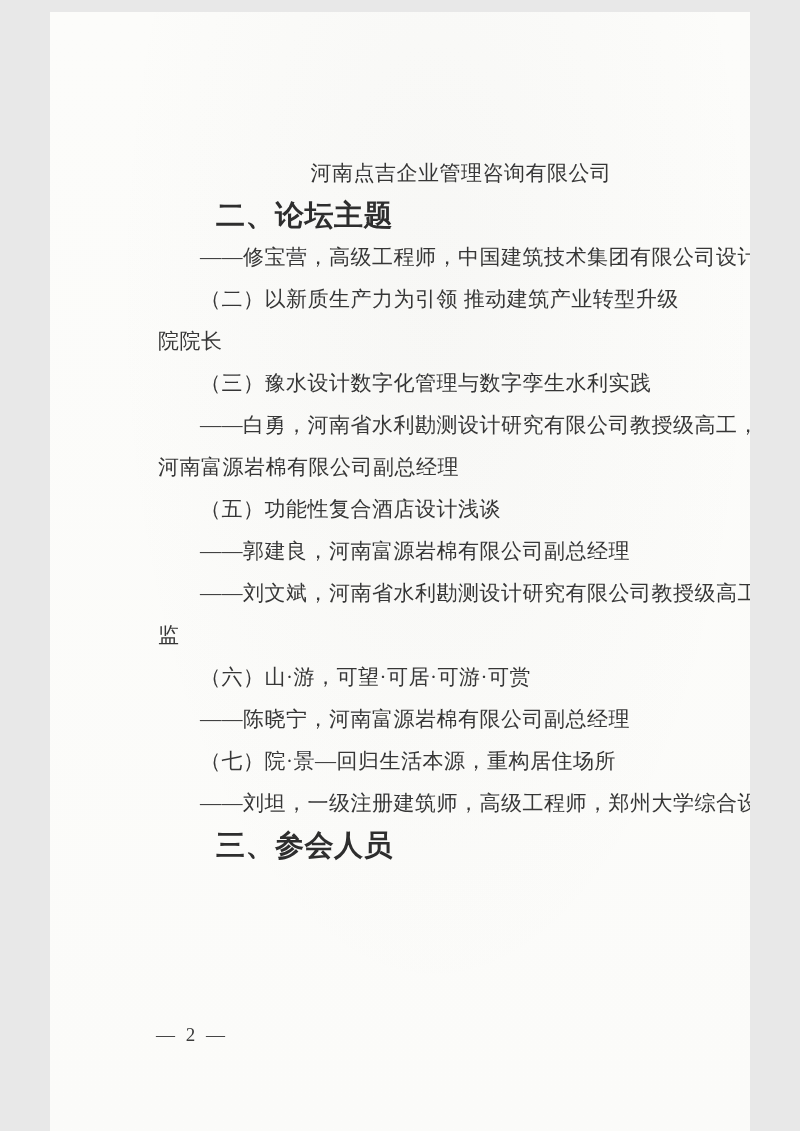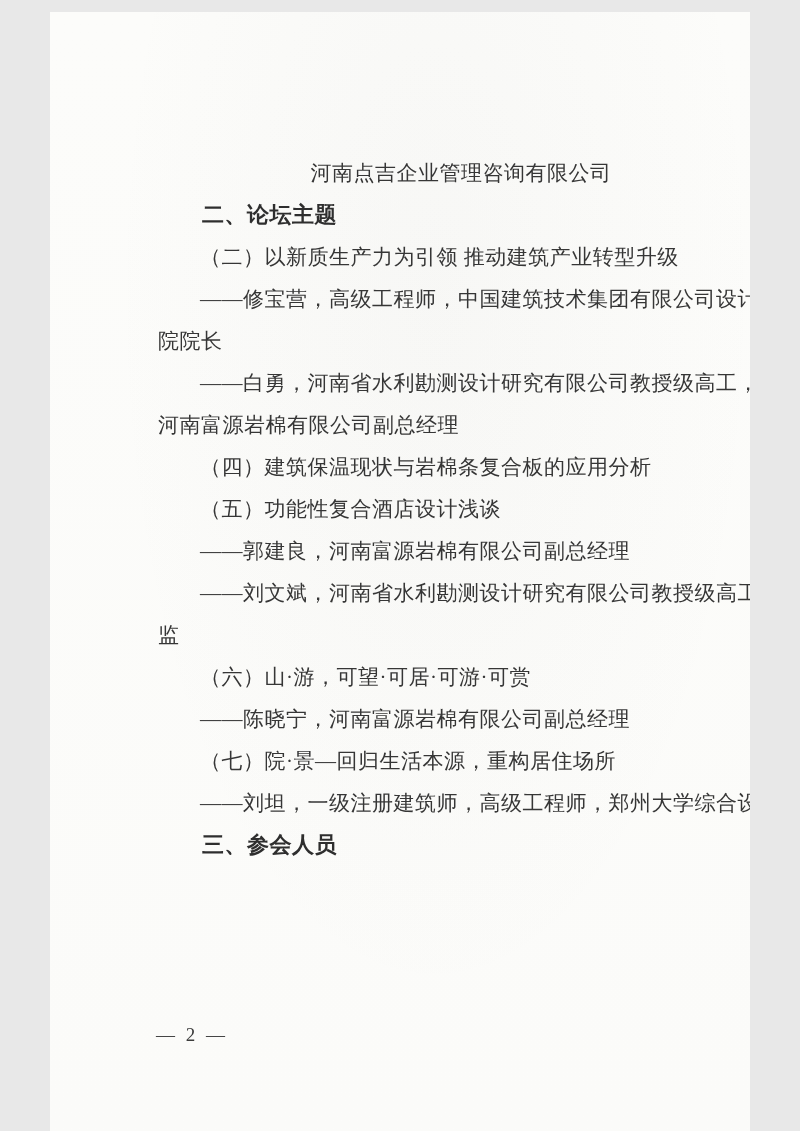--- a/index.html
+++ b/index.html
@@ -34,21 +34,21 @@
     font-family: "Liberation Serif", "DejaVu Serif", serif;
     white-space: nowrap;
   }
   .line.center {
     text-align: center;
     text-indent: 0;
   }
   .line.heading {
     font-family: Liberation Sans, sans-serif;
     font-weight: 700;
-    font-size: 22px;
+    font-size: 29px;
     text-indent: 2em;
     color: #2e2e2e;
   }
   .line.indent {
     text-indent: 2em;
   }
   .line.flush {
     text-indent: 0;
   }
   .page-number {
@@ -61,26 +61,26 @@
     color: #3c3c3c;
   }
 </style>
 </head>
 <body>
 
 <div class="page">
   <div class="content">
     <div class="line center">河南点吉企业管理咨询有限公司</div>
     <div class="line heading">二、论坛主题</div>
+    <div class="line indent">——修宝营，高级工程师，中国建筑技术集团有限公司设计</div>
     <div class="line indent">（二）以新质生产力为引领  推动建筑产业转型升级</div>
-    <div class="line indent">——修宝营，高级工程师，中国建筑技术集团有限公司设计</div>
     <div class="line flush">院院长</div>
+    <div class="line indent">（三）豫水设计数字化管理与数字孪生水利实践</div>
     <div class="line indent">——白勇，河南省水利勘测设计研究有限公司教授级高工，</div>
     <div class="line flush">河南富源岩棉有限公司副总经理</div>
-    <div class="line indent">（四）建筑保温现状与岩棉条复合板的应用分析</div>
     <div class="line indent">（五）功能性复合酒店设计浅谈</div>
     <div class="line indent">——郭建良，河南富源岩棉有限公司副总经理</div>
     <div class="line indent">——刘文斌，河南省水利勘测设计研究有限公司教授级高工</div>
     <div class="line flush">监</div>
     <div class="line indent">（六）山·游，可望·可居·可游·可赏</div>
     <div class="line indent">——陈晓宁，河南富源岩棉有限公司副总经理</div>
     <div class="line indent">（七）院·景—回归生活本源，重构居住场所</div>
     <div class="line indent">——刘坦，一级注册建筑师，高级工程师，郑州大学综合设</div>
     <div class="line heading">三、参会人员</div>
   </div>

